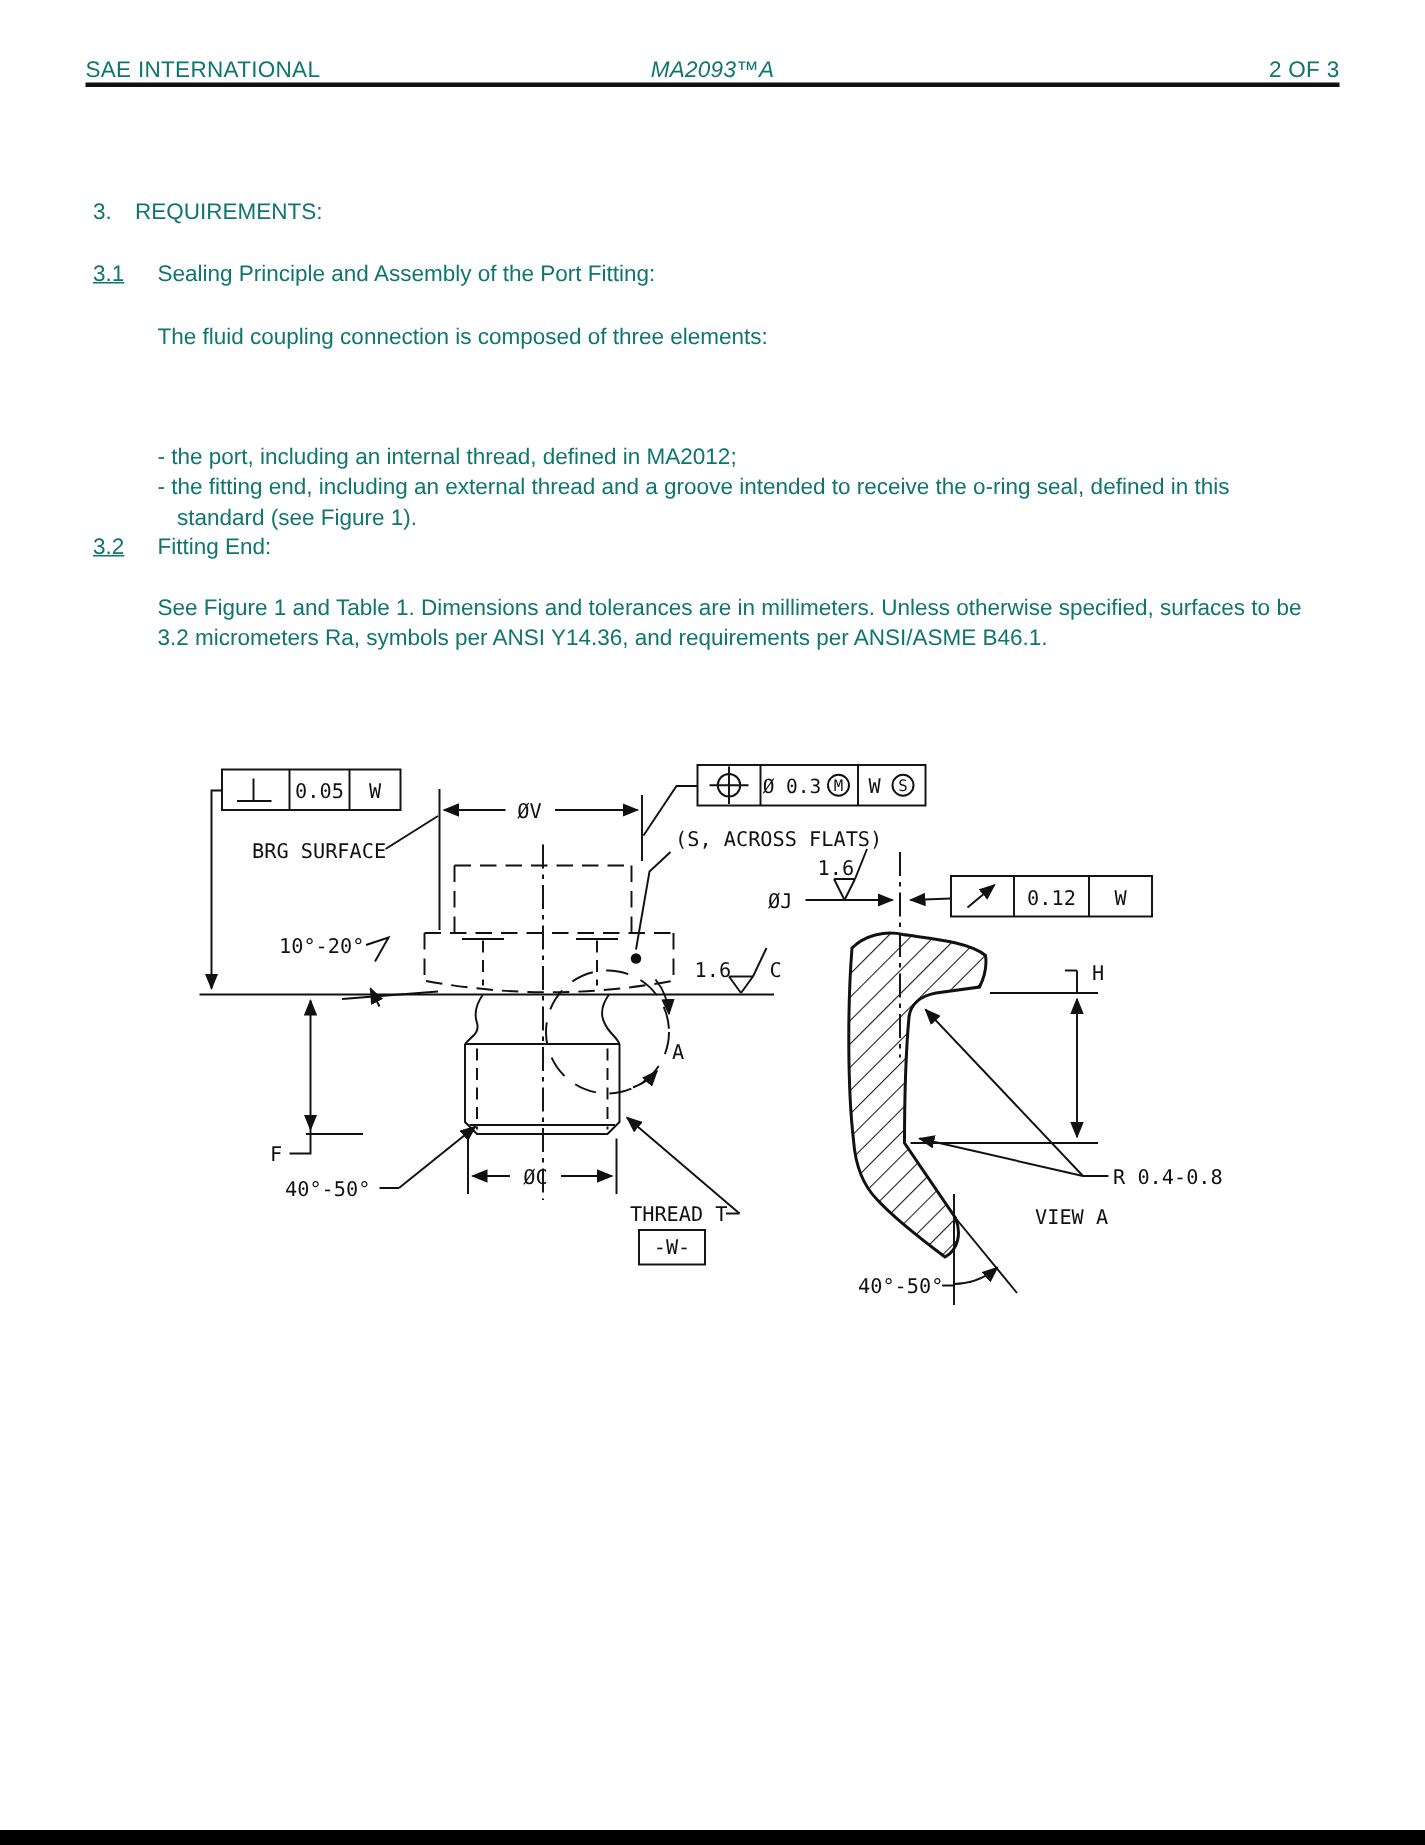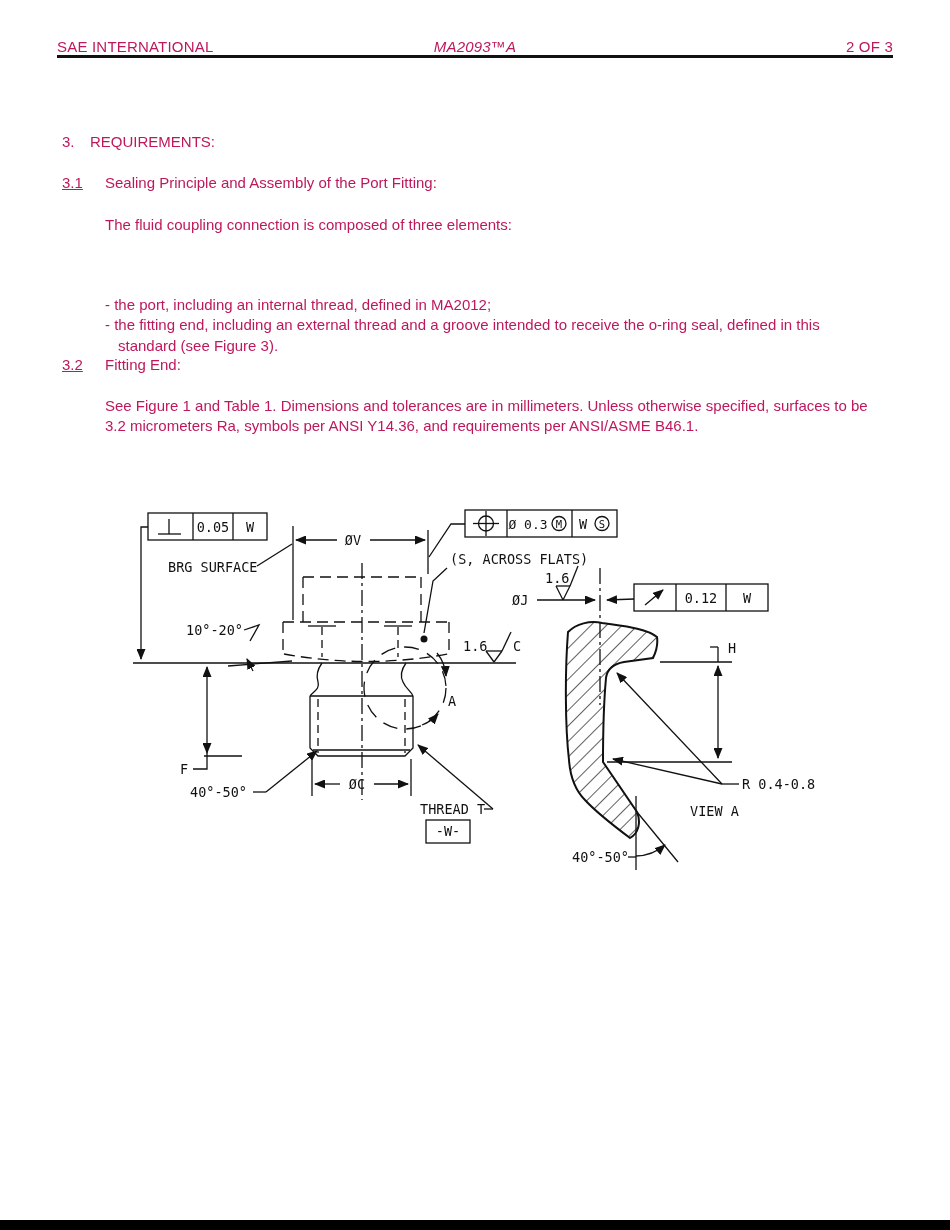--- a/index.html
+++ b/index.html
@@ -1,17 +1,17 @@
 <!DOCTYPE html>
 <html><head>
 <meta charset="utf-8">
 <style>
   html,body{margin:0;padding:0;background:#e8e8e8;}
   #page{position:relative;width:950px;height:1230px;background:#ffffff;
-        font-family:"Liberation Sans",sans-serif;color:#be185d;overflow:hidden;}
+        font-family:"Liberation Sans",sans-serif;color:#0f766e;overflow:hidden;}
   .hdr{position:absolute;top:38px;font-size:15px;letter-spacing:.2px;}
   .hdr-left{left:57px;}
   .hdr-center{left:0;right:0;text-align:center;font-style:italic;}
   .hdr-right{right:57px;text-align:right;}
   .rule{position:absolute;left:57px;width:836px;height:2.5px;background:#111;top:55px;}
   .secrow{position:absolute;left:62px;font-size:15px;white-space:nowrap;}
   .num1{display:inline-block;width:28px;}
   .num2{display:inline-block;width:43px;text-decoration:underline;}
   .para{position:absolute;left:105px;font-size:15px;line-height:20.4px;}
   .bullets{position:absolute;left:105px;width:772px;font-size:15px;line-height:20.3px;margin-top:40px;}
@@ -35,21 +35,21 @@
   <div class="rule"></div>
 
   <div class="secrow" style="top:133px;"><span class="num1">3.</span><span>REQUIREMENTS:</span></div>
 
   <div class="secrow" style="top:174px;"><span class="num2">3.1</span><span>Sealing Principle and Assembly of the Port Fitting:</span></div>
 
   <div class="para" style="top:215px;width:770px;">The fluid coupling connection is composed of three elements:</div>
 
   <div class="bullets" style="top:255px;">
     <div class="bullet"><span>-</span> <span>the port, including an internal thread, defined in MA2012;</span></div>
-    <div class="bullet"><span>-</span> <span>the fitting end, including an external thread and a groove intended to receive the o-ring seal, defined in this standard (see Figure 3).</span></div>
+    <div class="bullet"><span>-</span> <span>the fitting end, including an external thread and a groove intended to receive the o-ring seal, defined in this standard (see Figure 1).</span></div>
   </div>
 
   <div class="secrow" style="top:356px;"><span class="num2">3.2</span><span>Fitting End:</span></div>
 
   <div class="para" style="top:396px;width:768px;">See Figure 1 and Table 1.  Dimensions and tolerances are in millimeters.  Unless otherwise specified, surfaces to be 3.2 micrometers Ra, symbols per ANSI Y14.36, and requirements per ANSI/ASME B46.1.</div>
 
   <svg width="950" height="400" viewBox="0 0 950 400">
     <defs>
       <marker id="arr" markerWidth="11" markerHeight="9" refX="10" refY="4.5" orient="auto-start-reverse" markerUnits="userSpaceOnUse">
         <path d="M0,0 L11,4.5 L0,9 Z" fill="#111"></path>

